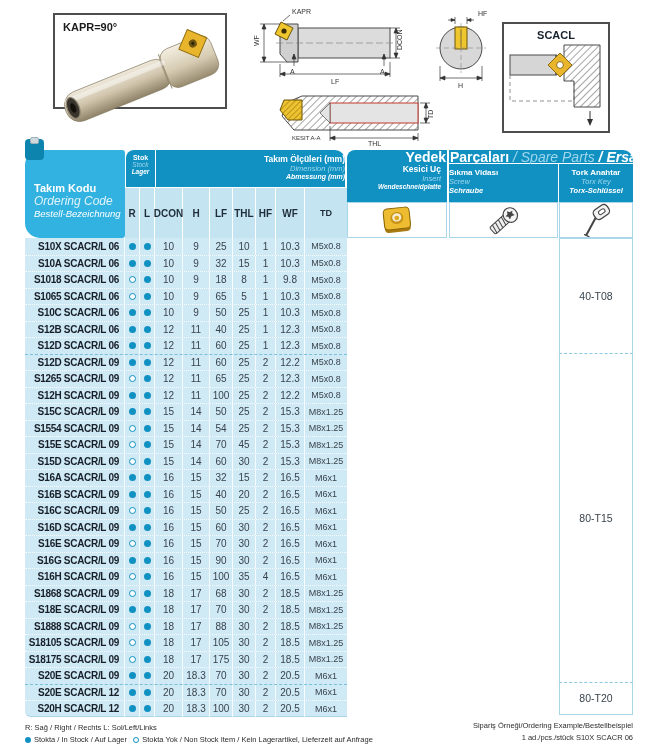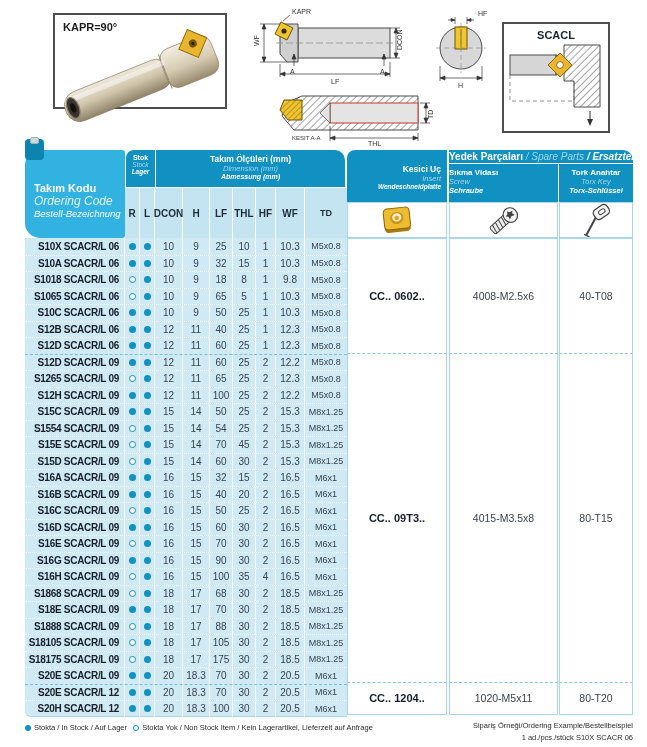--- a/index.html
+++ b/index.html
@@ -23,35 +23,35 @@
   .code-hdr { position:absolute; left:25px; top:150px; width:100px; height:88px; background:#31b2e0; border-radius:15px 3px 3px 15px; padding:32px 4px 0 9px; color:#fff; z-index:2; }
   .code-hdr .l1 { font-size:11px; font-weight:bold; }
   .code-hdr .l2 { font-size:12px; font-style:italic; color:rgba(255,255,255,.85); }
   .code-hdr .l3 { font-size:9.5px; font-style:italic; }
 
   .stok-hdr { position:absolute; left:126px; top:150px; width:29px; height:37px; border-radius:8px 0 0 0; text-align:center; padding-top:4px; }
   .stok-hdr .l1 { font-size:7px; font-weight:bold; }
   .stok-hdr .l2 { font-size:6.5px; font-style:italic; color:#9ed7ec; }
   .stok-hdr .l3 { font-size:6.5px; font-style:italic; font-weight:bold; }
 
-  .dim-hdr { position:absolute; left:156px; top:150px; width:189px; height:37px; border-radius:0 10px 0 0; text-align:center; padding-top:4px; }
+  .dim-hdr { position:absolute; left:156px; top:150px; width:189px; height:37px; border-radius:0 10px 0 0; text-align:right; padding-top:4px; }
   .dim-hdr .l1 { font-size:8.5px; font-weight:bold; }
   .dim-hdr .l2 { font-size:7.5px; font-style:italic; color:#9ed7ec; }
   .dim-hdr .l3 { font-size:7px; font-style:italic; font-weight:bold; }
 
   .subhdr { position:absolute; left:125px; top:188px; width:222px; height:50px; background:#c5e4f1; display:flex; align-items:center; }
   .hcol { height:100%; display:flex; align-items:center; justify-content:center; font-size:10px; font-weight:bold; color:#1f2d3a; border-right:1px solid #fff; }
   .hcol:last-child { border-right:none; }
 
   .kesici-hdr { position:absolute; left:347px; top:150px; width:100px; height:60px; border-radius:8px 0 0 0; text-align:right; padding:14px 6px 0 0; }
   .kesici-hdr .l1 { font-size:8.5px; font-weight:bold; }
   .kesici-hdr .l2 { font-size:7.5px; font-style:italic; color:#9ed7ec; }
   .kesici-hdr .l3 { font-size:6.5px; font-style:italic; font-weight:bold; }
 
-  .banner { position:absolute; left:449px; top:150px; width:184px; height:13px; border-radius:0 10px 0 0; display:flex; align-items:center; justify-content:flex-start; font-size:10px; white-space:pre; }
+  .banner { position:absolute; left:449px; top:150px; width:184px; height:13px; border-radius:0 10px 0 0; display:flex; align-items:center; justify-content:center; font-size:14px; white-space:pre; }
   .banner .b-tr { font-weight:bold; }
   .banner .b-en { font-style:italic; color:#9ed7ec; }
   .banner .b-de { font-style:italic; font-weight:bold; }
 
   .screw-hdr { position:absolute; left:449px; top:164px; width:109px; height:38px; padding-top:4px; }
   .key-hdr   { position:absolute; left:559px; top:164px; width:74px;  height:38px; text-align:center; padding-top:4px; }
   .screw-hdr .l1, .key-hdr .l1 { font-size:8px; font-weight:bold; }
   .screw-hdr .l2, .key-hdr .l2 { font-size:7.5px; font-style:italic; color:#9ed7ec; }
   .screw-hdr .l3, .key-hdr .l3 { font-size:7.5px; font-style:italic; font-weight:bold; }
 
@@ -791,37 +791,28 @@
         </div>
         <div class="bc dim c-dcon">20</div>
         <div class="bc dim c-h">18.3</div>
         <div class="bc dim c-lf">100</div>
         <div class="bc dim c-thl">30</div>
         <div class="bc dim c-hf">2</div>
         <div class="bc dim c-wf">20.5</div>
         <div class="bc dim c-td">M6x1</div>
       </div>
     </div>
-  <div class="gcol col-insert">
-      <div class="gbox" style="height: 115.5px;">CC.. 0602..</div>
-      <div class="gbox" style="height: 330px;">CC.. 09T3..</div>
-      <div class="gbox" style="height: 33px;">CC.. 1204..</div>
-    </div>
-  <div class="gcol col-screw">
-      <div class="gbox" style="height: 115.5px;">4008-M2.5x6</div>
-      <div class="gbox" style="height: 330px;">4015-M3.5x8</div>
-      <div class="gbox" style="height: 33px;">1020-M5x11</div>
-    </div>
   <div class="gcol col-key">
       <div class="gbox" style="height: 115.5px;">40-T08</div>
       <div class="gbox" style="height: 330px;">80-T15</div>
       <div class="gbox" style="height: 33px;">80-T20</div>
     </div>
 
   <div class="foot-left">
+    <div>R: Sağ / Right / Rechts    L: Sol/Left/Links</div>
     <div>
       <span class="dot-inline di-filled"></span><span>Stokta / In Stock / Auf Lager</span>
       &nbsp;&nbsp;<span class="dot-inline di-open"></span><span>Stokta Yok / Non Stock Item / Kein Lagerartikel, Lieferzeit auf Anfrage</span>
     </div>
   </div>
   <div class="foot-right">
     <div>Sipariş Örneği/Ordering Example/Bestellbeispiel</div>
     <div>1 ad./pcs./stück S10X SCACR 06</div>
   </div>
 

